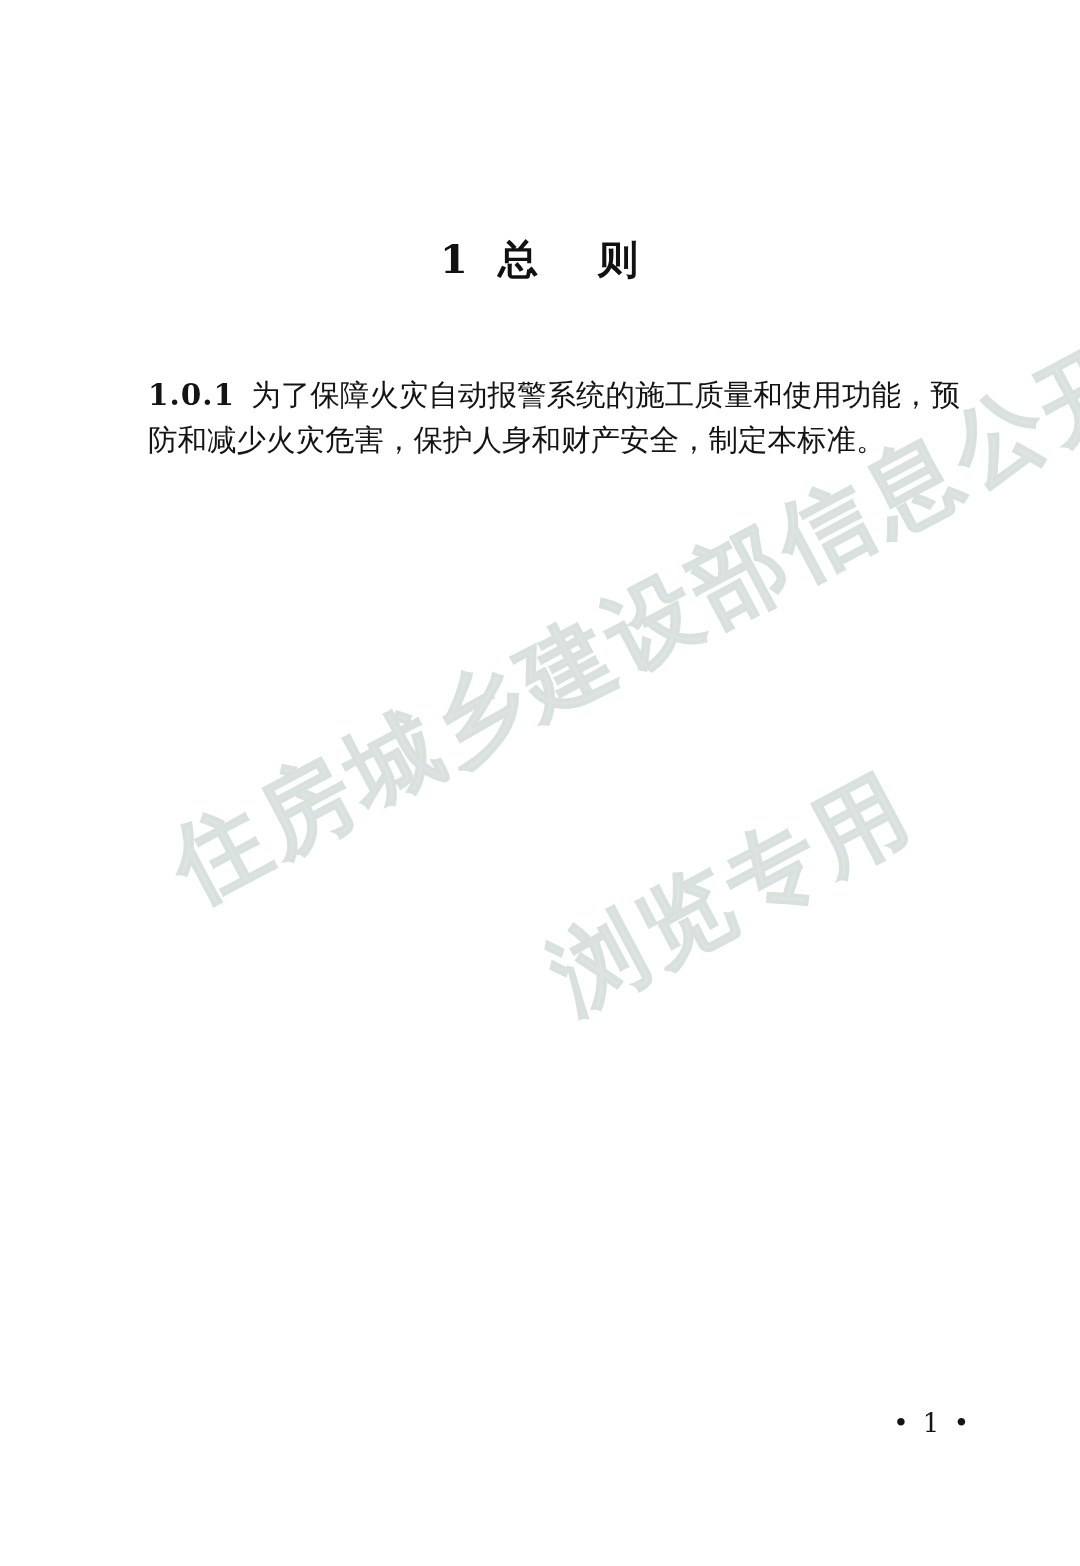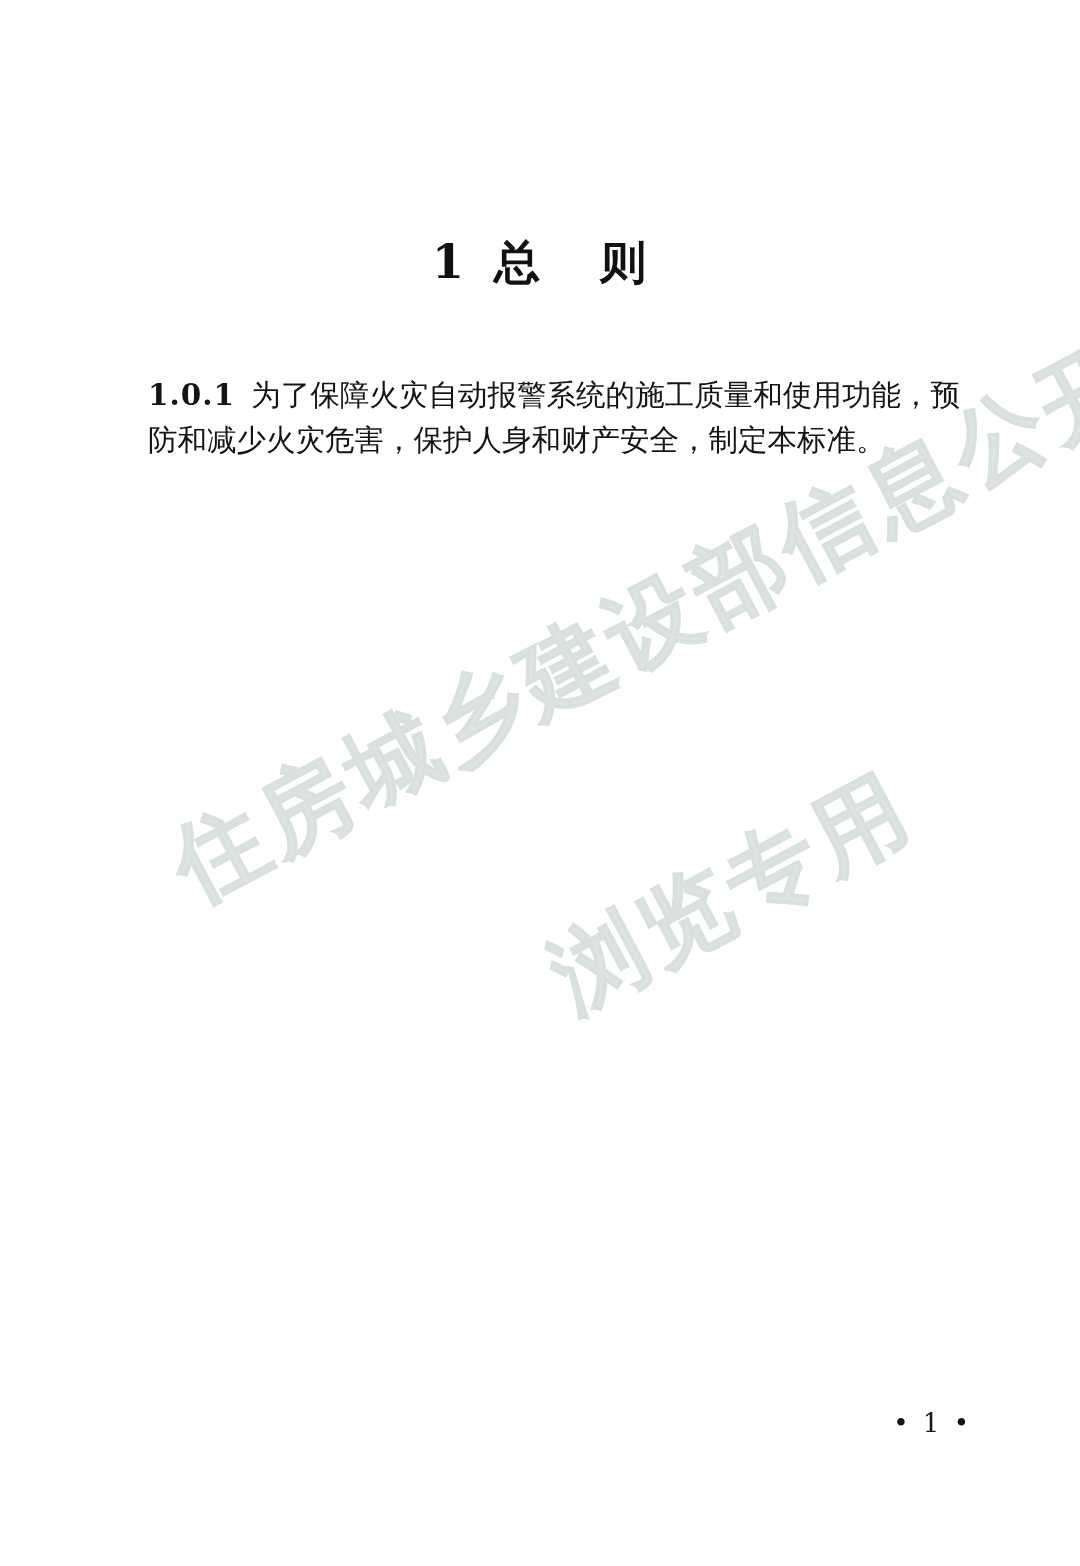--- a/index.html
+++ b/index.html
@@ -61,21 +61,21 @@
     top: 0;
     width: 1080px;
     height: 1566px;
   }
   .chapter-title {
     position: absolute;
     left: 0;
     top: 232px;
     width: 1080px;
     text-align: center;
-    font-size: 46px;
+    font-size: 40px;
     font-weight: 700;
     letter-spacing: 2px;
     color: #111;
   }
   .chapter-title .num {
     margin-right: 28px;
   }
   .chapter-title .t1 {
     margin-right: 58px;
   }

